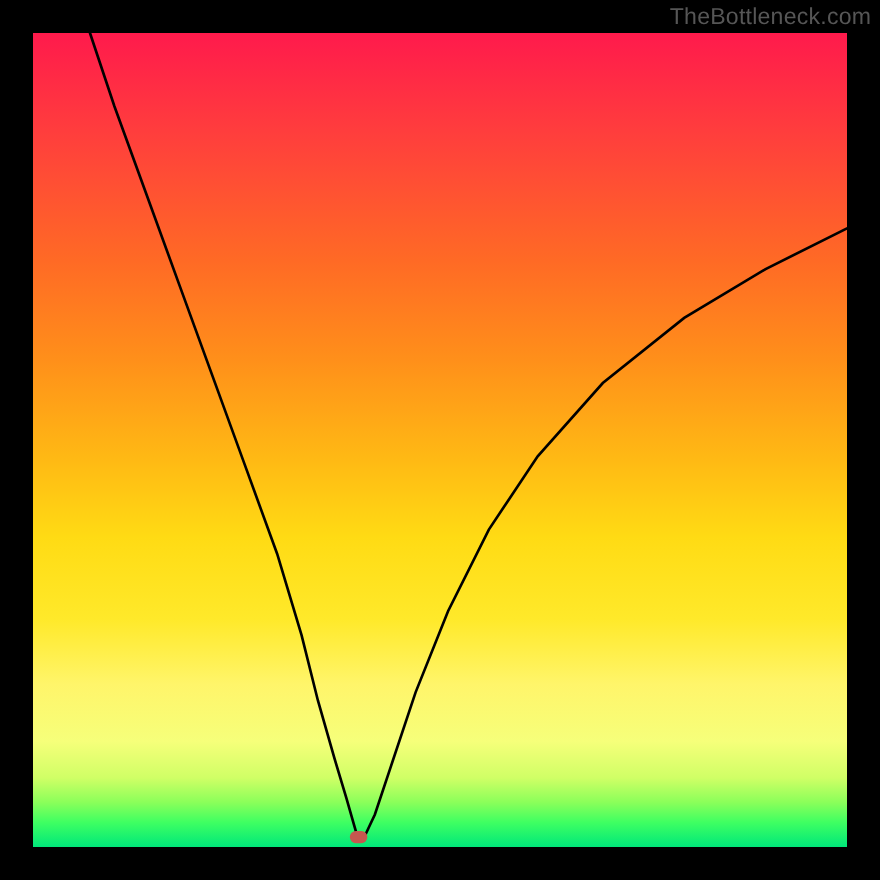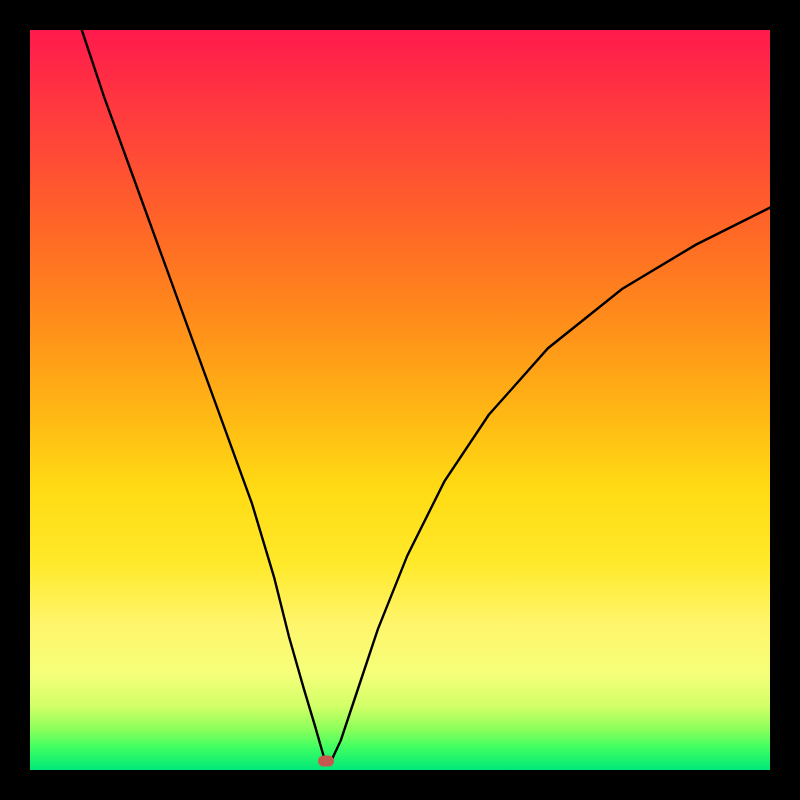--- a/index.html
+++ b/index.html
@@ -68,20 +68,21 @@
     border-radius: 6px;
     transform: translate(-50%, -50%);
     z-index: 4;
   }
 </style>
 </head>
 <body>
 
 <div class="frame">
 
+  <div class="watermark">TheBottleneck.com</div>
 
   <div class="plot-area">
 
     <svg class="curve" viewBox="0 0 740 740" preserveAspectRatio="none">
       <path fill="none" stroke="#000" stroke-width="2.4" stroke-linecap="round" d="M51.8 0.0 L74.0 66.6 L103.6 148.0 L133.2 229.4 L162.8 310.8 L192.4 392.2 L222.0 473.6 L244.2 547.6 L259.0 606.8 L273.8 658.6 L284.9 695.6 L292.3 721.5 L296.0 734.1"></path>
       <path fill="none" stroke="#000" stroke-width="2.4" stroke-linecap="round" d="M299.7 734.1 L310.8 710.4 L325.6 666.0 L347.8 599.4 L377.4 525.4 L414.4 451.4 L458.8 384.8 L518.0 318.2 L592.0 259.0 L666.0 214.6 L740.0 177.6"></path>
     </svg>
 
     <div class="marker" style="left: 296px; top: 731.12px;"></div>
 

